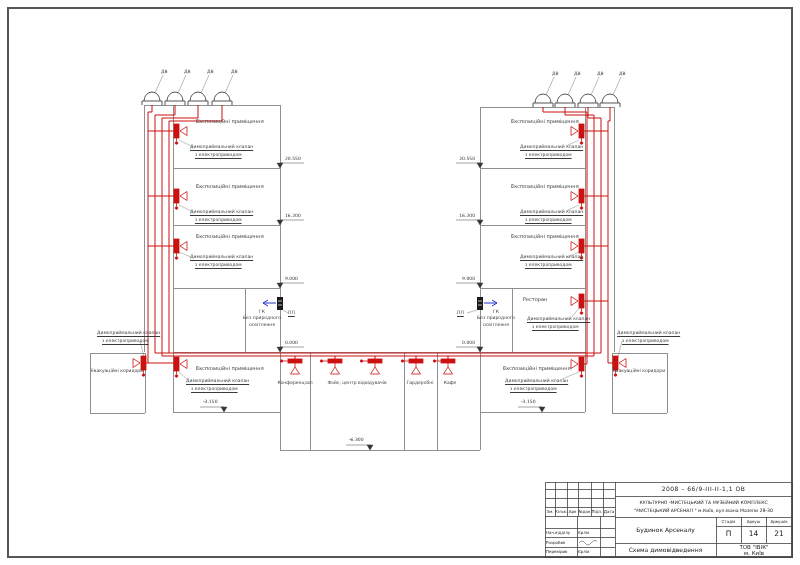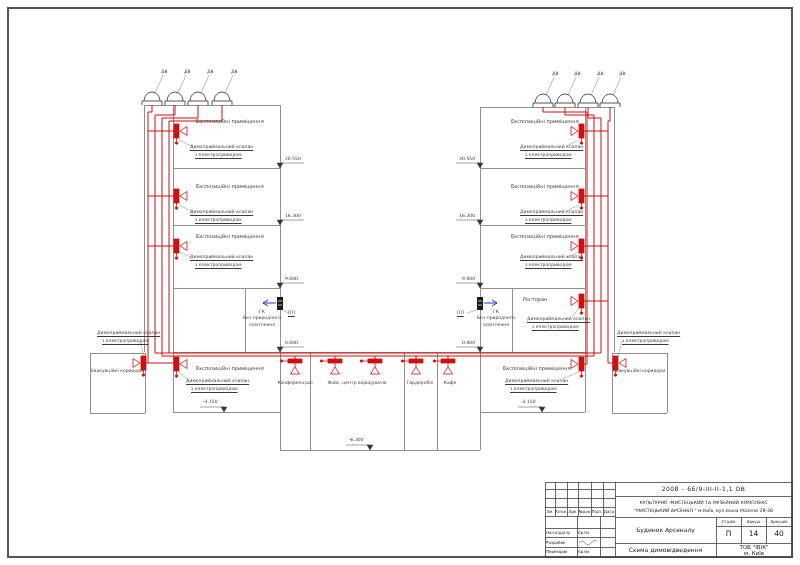--- a/index.html
+++ b/index.html
@@ -318,21 +318,21 @@
 <div class="t tb tb-proj ctr" style="left:615px;top:500px;width:177px">КУЛЬТУРНО -МИСТЕЦЬКИЙ  ТА МУЗЕЙНИЙ  КОМПЛЕКС</div>
 <div class="t tb tb-proj ctr" style="left:615px;top:508px;width:177px">"МИСТЕЦЬКИЙ  АРСЕНАЛ " м.Київ, вул.Івана Мазепи 28-30</div>
 <div class="t tb tb-big ctr" style="left:615px;top:526px;width:101px">Будинок Арсеналу</div>
 <div class="t tb tb-big ctr" style="left:615px;top:546px;width:101px">Схема димовідведення</div>
 
 <div class="t tb tb-sm ctr" style="left:716px;top:519px;width:25px">Стадія</div>
 <div class="t tb tb-sm ctr" style="left:741px;top:519px;width:25px">Аркуш</div>
 <div class="t tb tb-sm ctr" style="left:766px;top:519px;width:26px">Аркушів</div>
 <div class="t tb tb-val ctr" style="left:716px;top:529px;width:25px">П</div>
 <div class="t tb tb-val ctr" style="left:741px;top:529px;width:25px">14</div>
-<div class="t tb tb-val ctr" style="left:766px;top:529px;width:26px">40</div>
+<div class="t tb tb-val ctr" style="left:766px;top:529px;width:26px">21</div>
 <div class="t tb tb-co ctr" style="left:716px;top:544px;width:76px">ТОВ "ІВІК"</div>
 <div class="t tb tb-co ctr" style="left:716px;top:550px;width:76px">м. Київ</div>
 
 <div class="t tb tb-sm ctr" style="left:545px;top:509px;width:10px">Зм.</div>
 <div class="t tb tb-sm ctr" style="left:555px;top:509px;width:12px">Кільк.</div>
 <div class="t tb tb-sm ctr" style="left:567px;top:509px;width:11px">Арк</div>
 <div class="t tb tb-sm ctr" style="left:578px;top:509px;width:13px">№док</div>
 <div class="t tb tb-sm ctr" style="left:591px;top:509px;width:12px">Підп.</div>
 <div class="t tb tb-sm ctr" style="left:603px;top:509px;width:12px">Дата</div>
 

